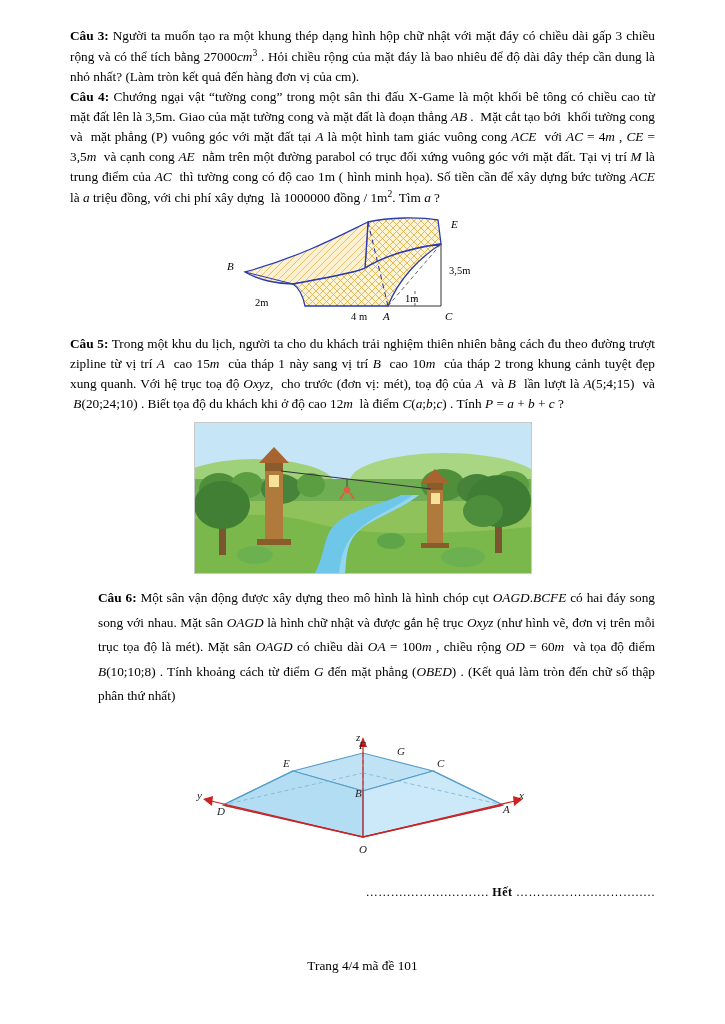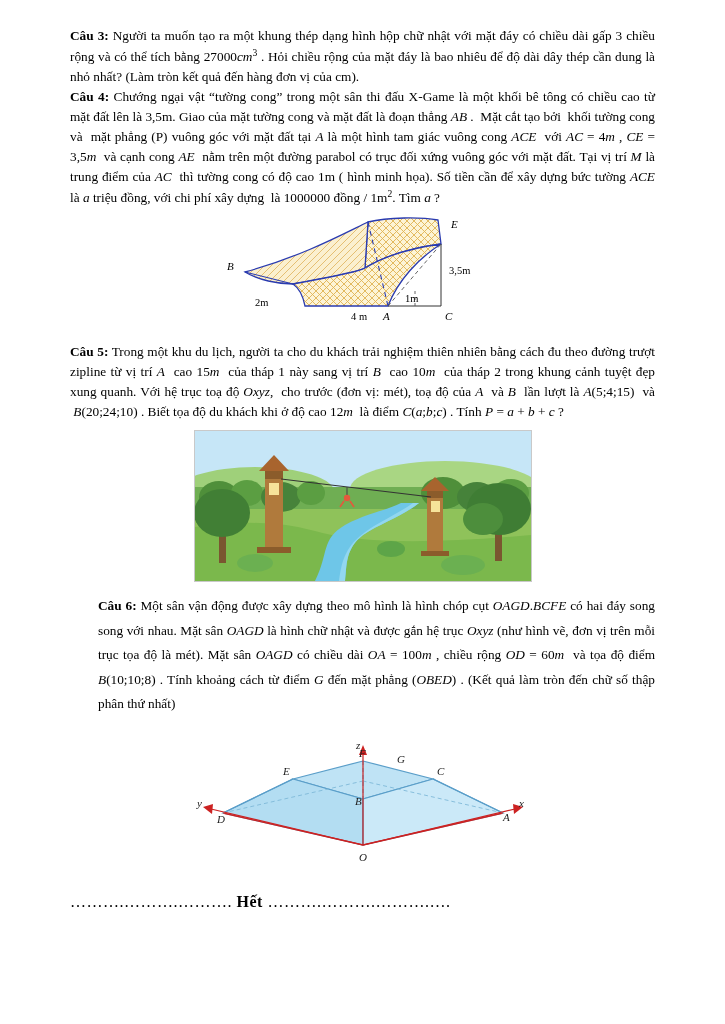--- a/index.html
+++ b/index.html
@@ -66,22 +66,22 @@
   
   .fig6{
     position:relative;
     width:585px;
     height:150px;
     margin-top:10px;
   }
   .fig6 svg{display:block;margin:0 auto;}
 
   .endline{
-    text-align:left;
-    font-size:16px;
+    text-align:right;
+    font-size:12px;
     margin-top:16px;
     letter-spacing:0.5px;
   }
   .endline b{font-weight:bold;}
 
   .footer{
     position:absolute;
     left:0;
     top:958px;
     width:725px;
@@ -137,21 +137,21 @@
         <text x="44" y="56" font-family="Liberation Serif, serif" font-size="11" font-style="italic">B</text>
         <text x="200" y="106" font-family="Liberation Serif, serif" font-size="11" font-style="italic">A</text>
         <text x="262" y="106" font-family="Liberation Serif, serif" font-size="11" font-style="italic">C</text>
         <text x="266" y="60" font-family="Liberation Serif, serif" font-size="10.5">3,5m</text>
         <text x="72" y="92" font-family="Liberation Serif, serif" font-size="10.5">2m</text>
         <text x="168" y="106" font-family="Liberation Serif, serif" font-size="10.5">4 m</text>
         <text x="222" y="88" font-family="Liberation Serif, serif" font-size="10.5">1m</text>
       </svg>
     </div>
 
-    <p class="para" style="margin-top:8px;">
+    <p class="para" style="">
       <span class="q-label">Câu 5:</span><span> Trong một khu du lịch, người ta cho du khách trải nghiệm thiên nhiên bằng cách đu theo đường trượt zipline từ vị trí <span class="mi">A</span> &nbsp;cao 15<span class="mi">m</span> &nbsp;của tháp 1 này sang vị trí <span class="mi">B</span> &nbsp;cao 10<span class="mi">m</span> &nbsp;của tháp 2 trong khung cảnh tuyệt đẹp xung quanh. Với hệ trục toạ độ <span class="mi">Oxyz</span>, &nbsp;cho trước (đơn vị: mét), toạ độ của <span class="mi">A</span> &nbsp;và <span class="mi">B</span> &nbsp;lần lượt là <span class="mi">A</span>(5;4;15) &nbsp;và &nbsp;<span class="mi">B</span>(20;24;10) . Biết tọa độ du khách khi ở độ cao 12<span class="mi">m</span> &nbsp;là điểm <span class="mi">C</span>(<span class="mi">a</span>;<span class="mi">b</span>;<span class="mi">c</span>) . Tính <span class="mi">P</span> = <span class="mi">a</span> + <span class="mi">b</span> + <span class="mi">c</span> ?</span>
     </p>
 
     <div class="fig5">
       <div class="photo">
         <svg width="336" height="150" viewBox="0 0 336 150">
 
           <rect x="0" y="0" width="336" height="150" fill="#c6e6f7"></rect>
 
           <ellipse cx="60" cy="62" rx="80" ry="26" fill="#9fd07a"></ellipse>
@@ -264,14 +264,15 @@
     </div>
 
     <div class="endline">
       <span>……….……….……….</span>
       <b>Hết</b>
       <span>……….……….……….….</span>
     </div>
 
   </div>
 
+  <div class="footer">Trang 4/4 mã đề 101</div>
 
 </div>
 
 </body></html>

